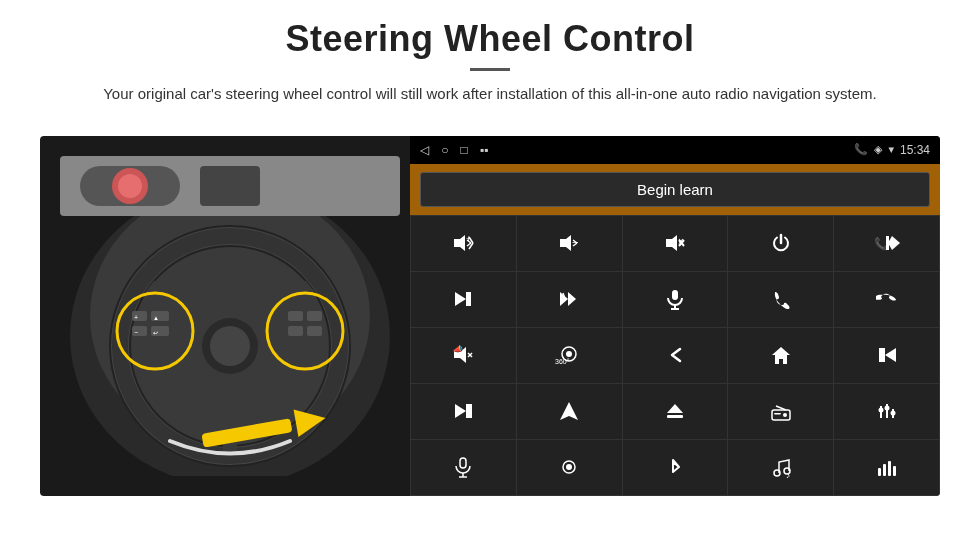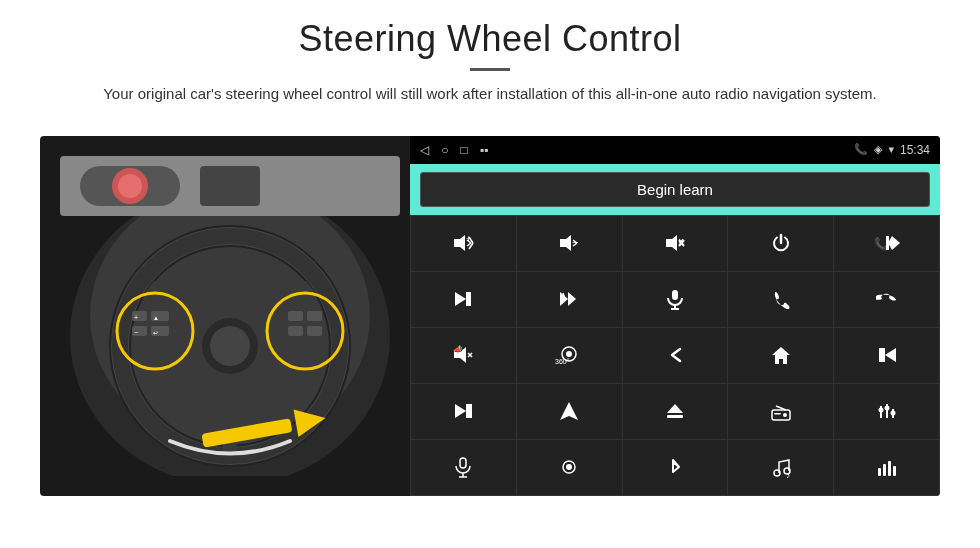--- a/index.html
+++ b/index.html
@@ -15,21 +15,21 @@
       width: 980px;
       height: 548px;
       display: flex;
       flex-direction: column;
       align-items: center;
       padding: 18px 40px 0 40px;
     }
 
     .title {
       font-size: 36px;
-      font-weight: 400;
+      font-weight: 700;
       color: #222;
       text-align: right;
       letter-spacing: 0.5px;
     }
 
     .title-divider {
       width: 40px;
       height: 3px;
       background: #555;
       margin: 8px auto 12px auto;
@@ -108,21 +108,21 @@
       display: flex;
       gap: 6px;
       align-items: center;
       color: #ccc;
       font-size: 11px;
     }
 
     
     .begin-learn-row {
       padding: 8px 10px;
-      background: #5eead4;
+      background: #a16207;
       flex-shrink: 0;
     }
 
     .begin-learn-btn {
       width: 100%;
       background: #2a2a2a;
       border: 1px solid #555;
       color: #fff;
       font-size: 15px;
       padding: 8px;

